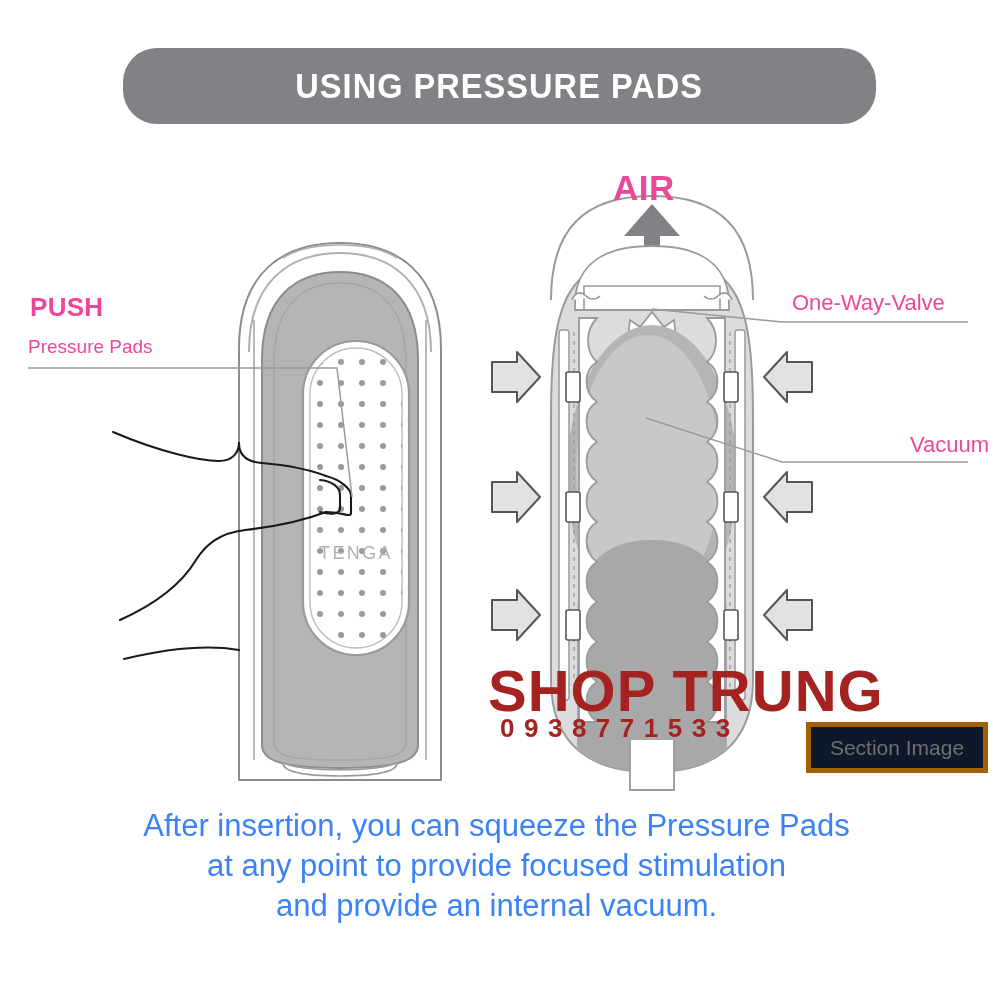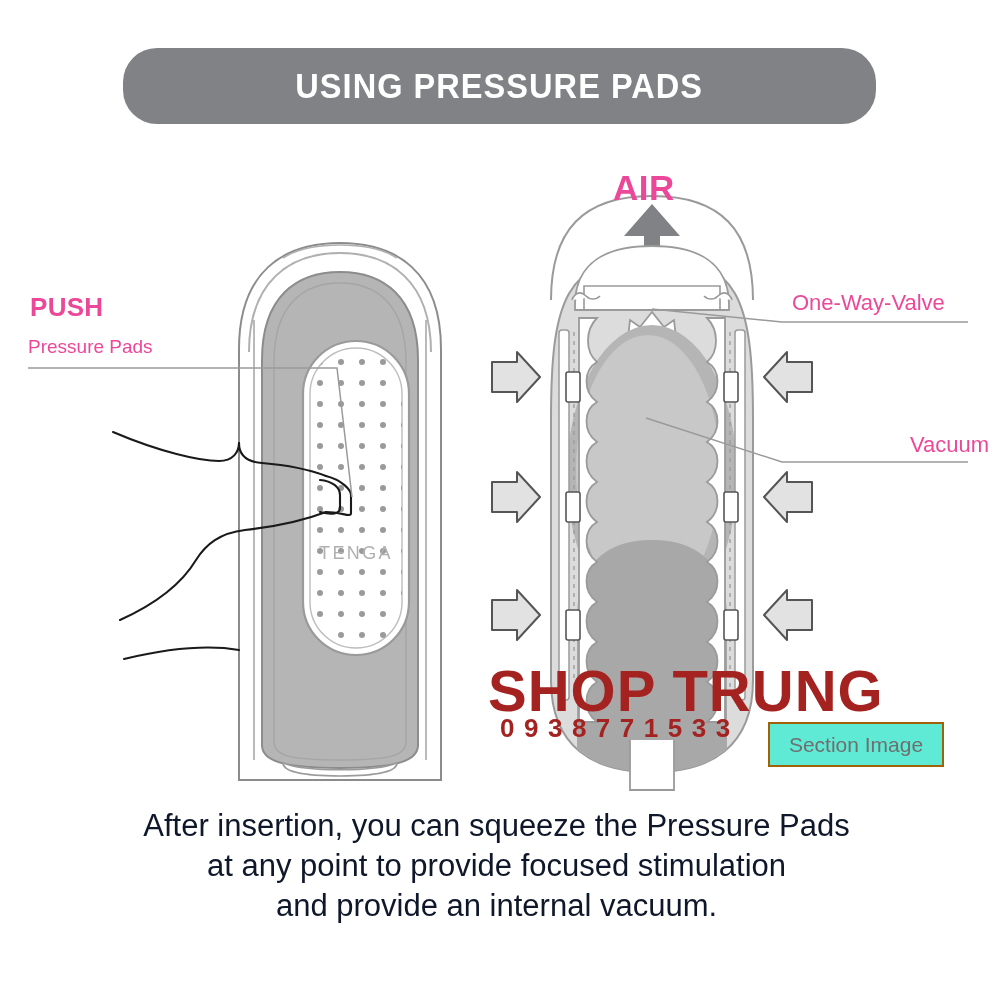--- a/index.html
+++ b/index.html
@@ -29,35 +29,35 @@
   
   .lbl{position:absolute;color:#ec4899;white-space:nowrap;}
   .lbl-push{left:30px;top:292px;font-size:26px;font-weight:bold;letter-spacing:0.3px;}
   .lbl-pads{left:28px;top:336px;font-size:19px;}
   .lbl-air{left:613px;top:168px;font-size:35px;font-weight:bold;letter-spacing:0.5px;}
   .lbl-valve{left:792px;top:290px;font-size:22px;}
   .lbl-vacuum{left:910px;top:432px;font-size:22px;}
 
   
   .section-box{
-    position:absolute;left:768px;top:722px;width:172px;height:41px;
-    border:2px solid #a16207;background:#5eead4;
+    position:absolute;left:806px;top:722px;width:172px;height:41px;
+    border:5px solid #a16207;background:#0f172a;
     display:flex;align-items:center;justify-content:center;
   }
   .section-box span{color:#6f6f6f;font-size:21px;}
 
   
   .wm{position:absolute;color:#a42320;font-weight:bold;white-space:nowrap;}
   .wm-name{left:488px;top:657px;font-size:58px;letter-spacing:1px;}
   .wm-phone{left:500px;top:713px;font-size:26px;letter-spacing:9.5px;}
 
   
   .caption{
     position:absolute;left:0;top:806px;width:993px;
-    text-align:center;color:#0f172a;font-size:31px;line-height:40px;
+    text-align:center;color:#3b82f6;font-size:31px;line-height:40px;
   }
   .caption div{white-space:nowrap;}
 </style>
 </head>
 <body>
 
 <div id="stage">
 
   <div class="title-pill">
     <div class="title-text">USING PRESSURE PADS</div>

